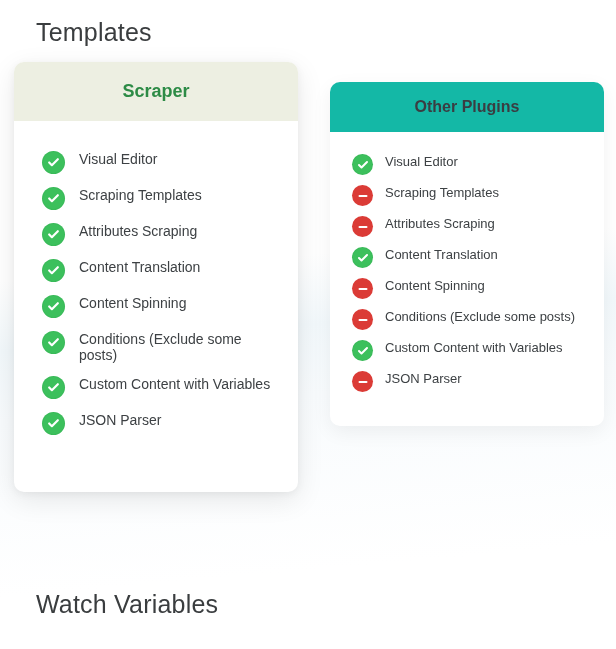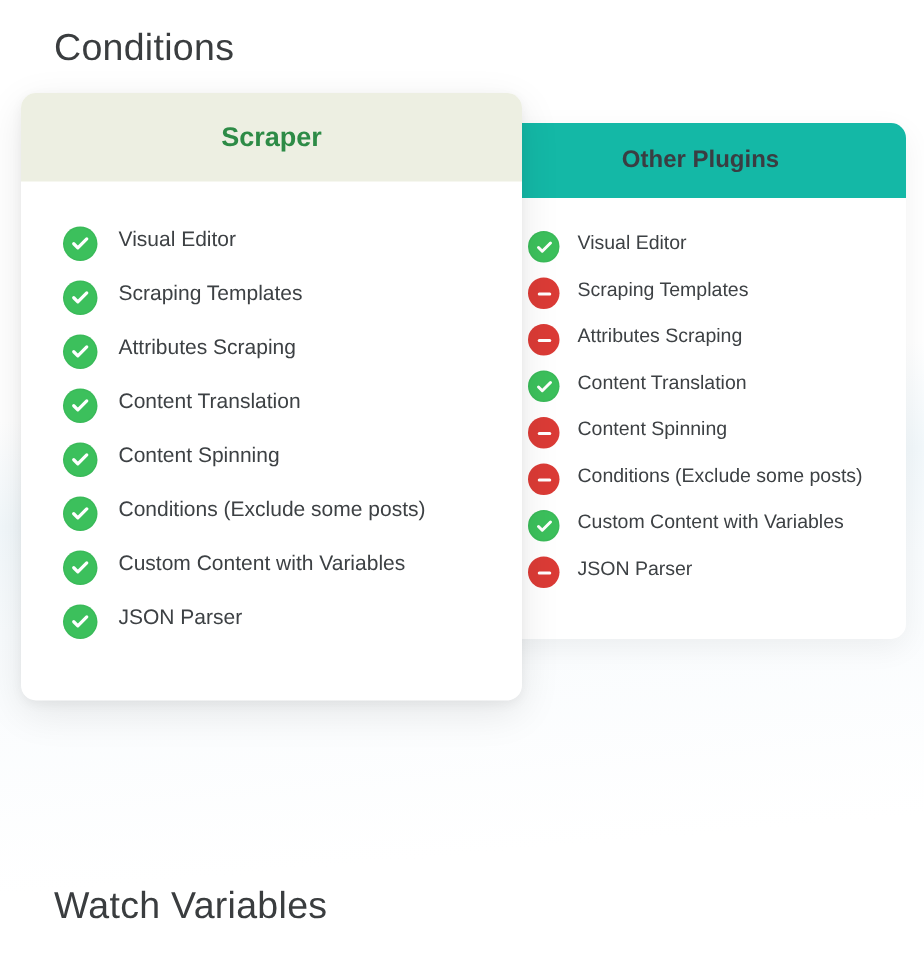--- a/index.html
+++ b/index.html
@@ -33,24 +33,24 @@
   }
   .card {
     position: absolute;
     border-radius: 10px;
     background: #fff;
     overflow: hidden;
   }
   .card.primary {
     left: 14px;
     top: 0;
-    width: 334px;
+    width: 284px;
     box-shadow: 0 8px 28px rgba(0,0,0,0.09), 0 2px 8px rgba(0,0,0,0.05);
     z-index: 2;
-    padding-bottom: 28px;
+    padding-bottom: 44px;
   }
   .card.secondary {
     left: 330px;
     top: 20px;
     width: 274px;
     box-shadow: 0 6px 20px rgba(0,0,0,0.06);
     z-index: 1;
     padding-bottom: 24px;
   }
   .card-header {
@@ -95,21 +95,21 @@
   .icon svg { display: block; }
   .feature-label {
     color: #3d4144;
   }
   .card.primary .feature-label { font-size: 14px; }
   .card.secondary .feature-label { font-size: 13px; }
 </style>
 </head>
 <body>
 
-<h2 class="heading">Conditions</h2>
+<h2 class="heading">Templates</h2>
 
 <div class="cards">
 
   <div class="card primary">
     <div class="card-header">Scraper</div>
     <div class="feature-list">
 
       <div class="feature-row">
         <span class="icon check">
             <svg width="13" height="13" viewBox="0 0 24 24" fill="none" stroke="#fff" stroke-width="4" stroke-linecap="round" stroke-linejoin="round">

